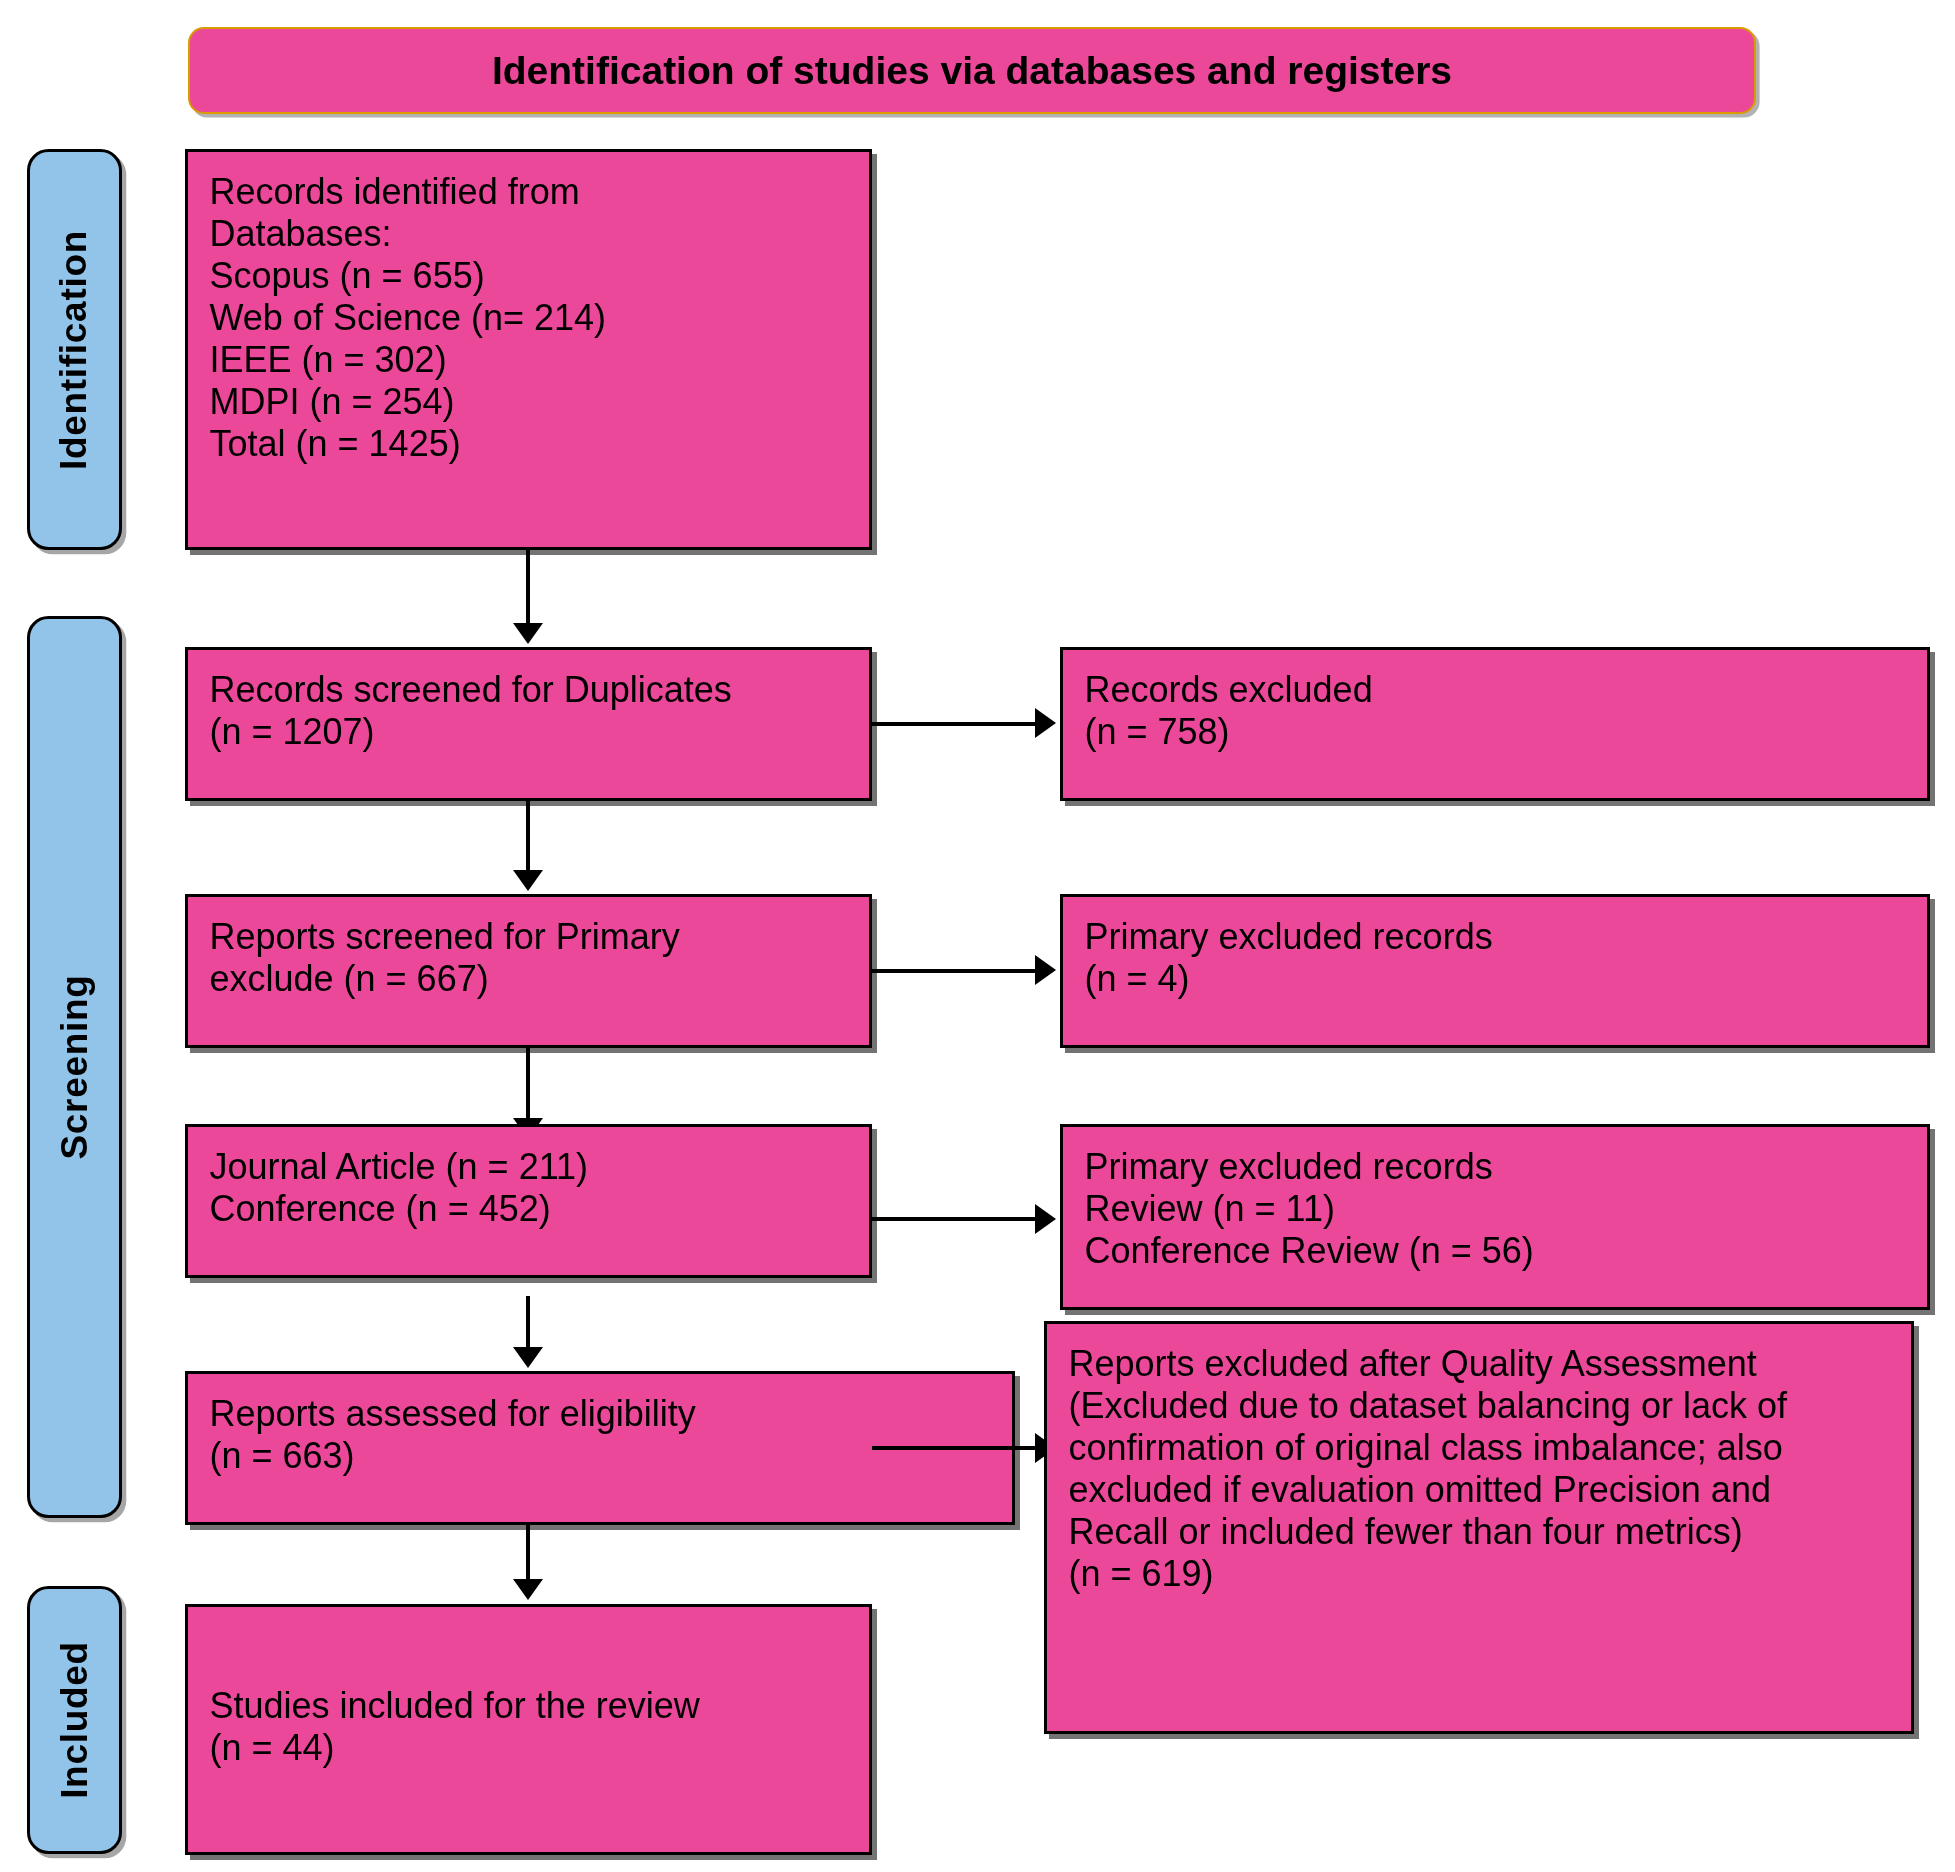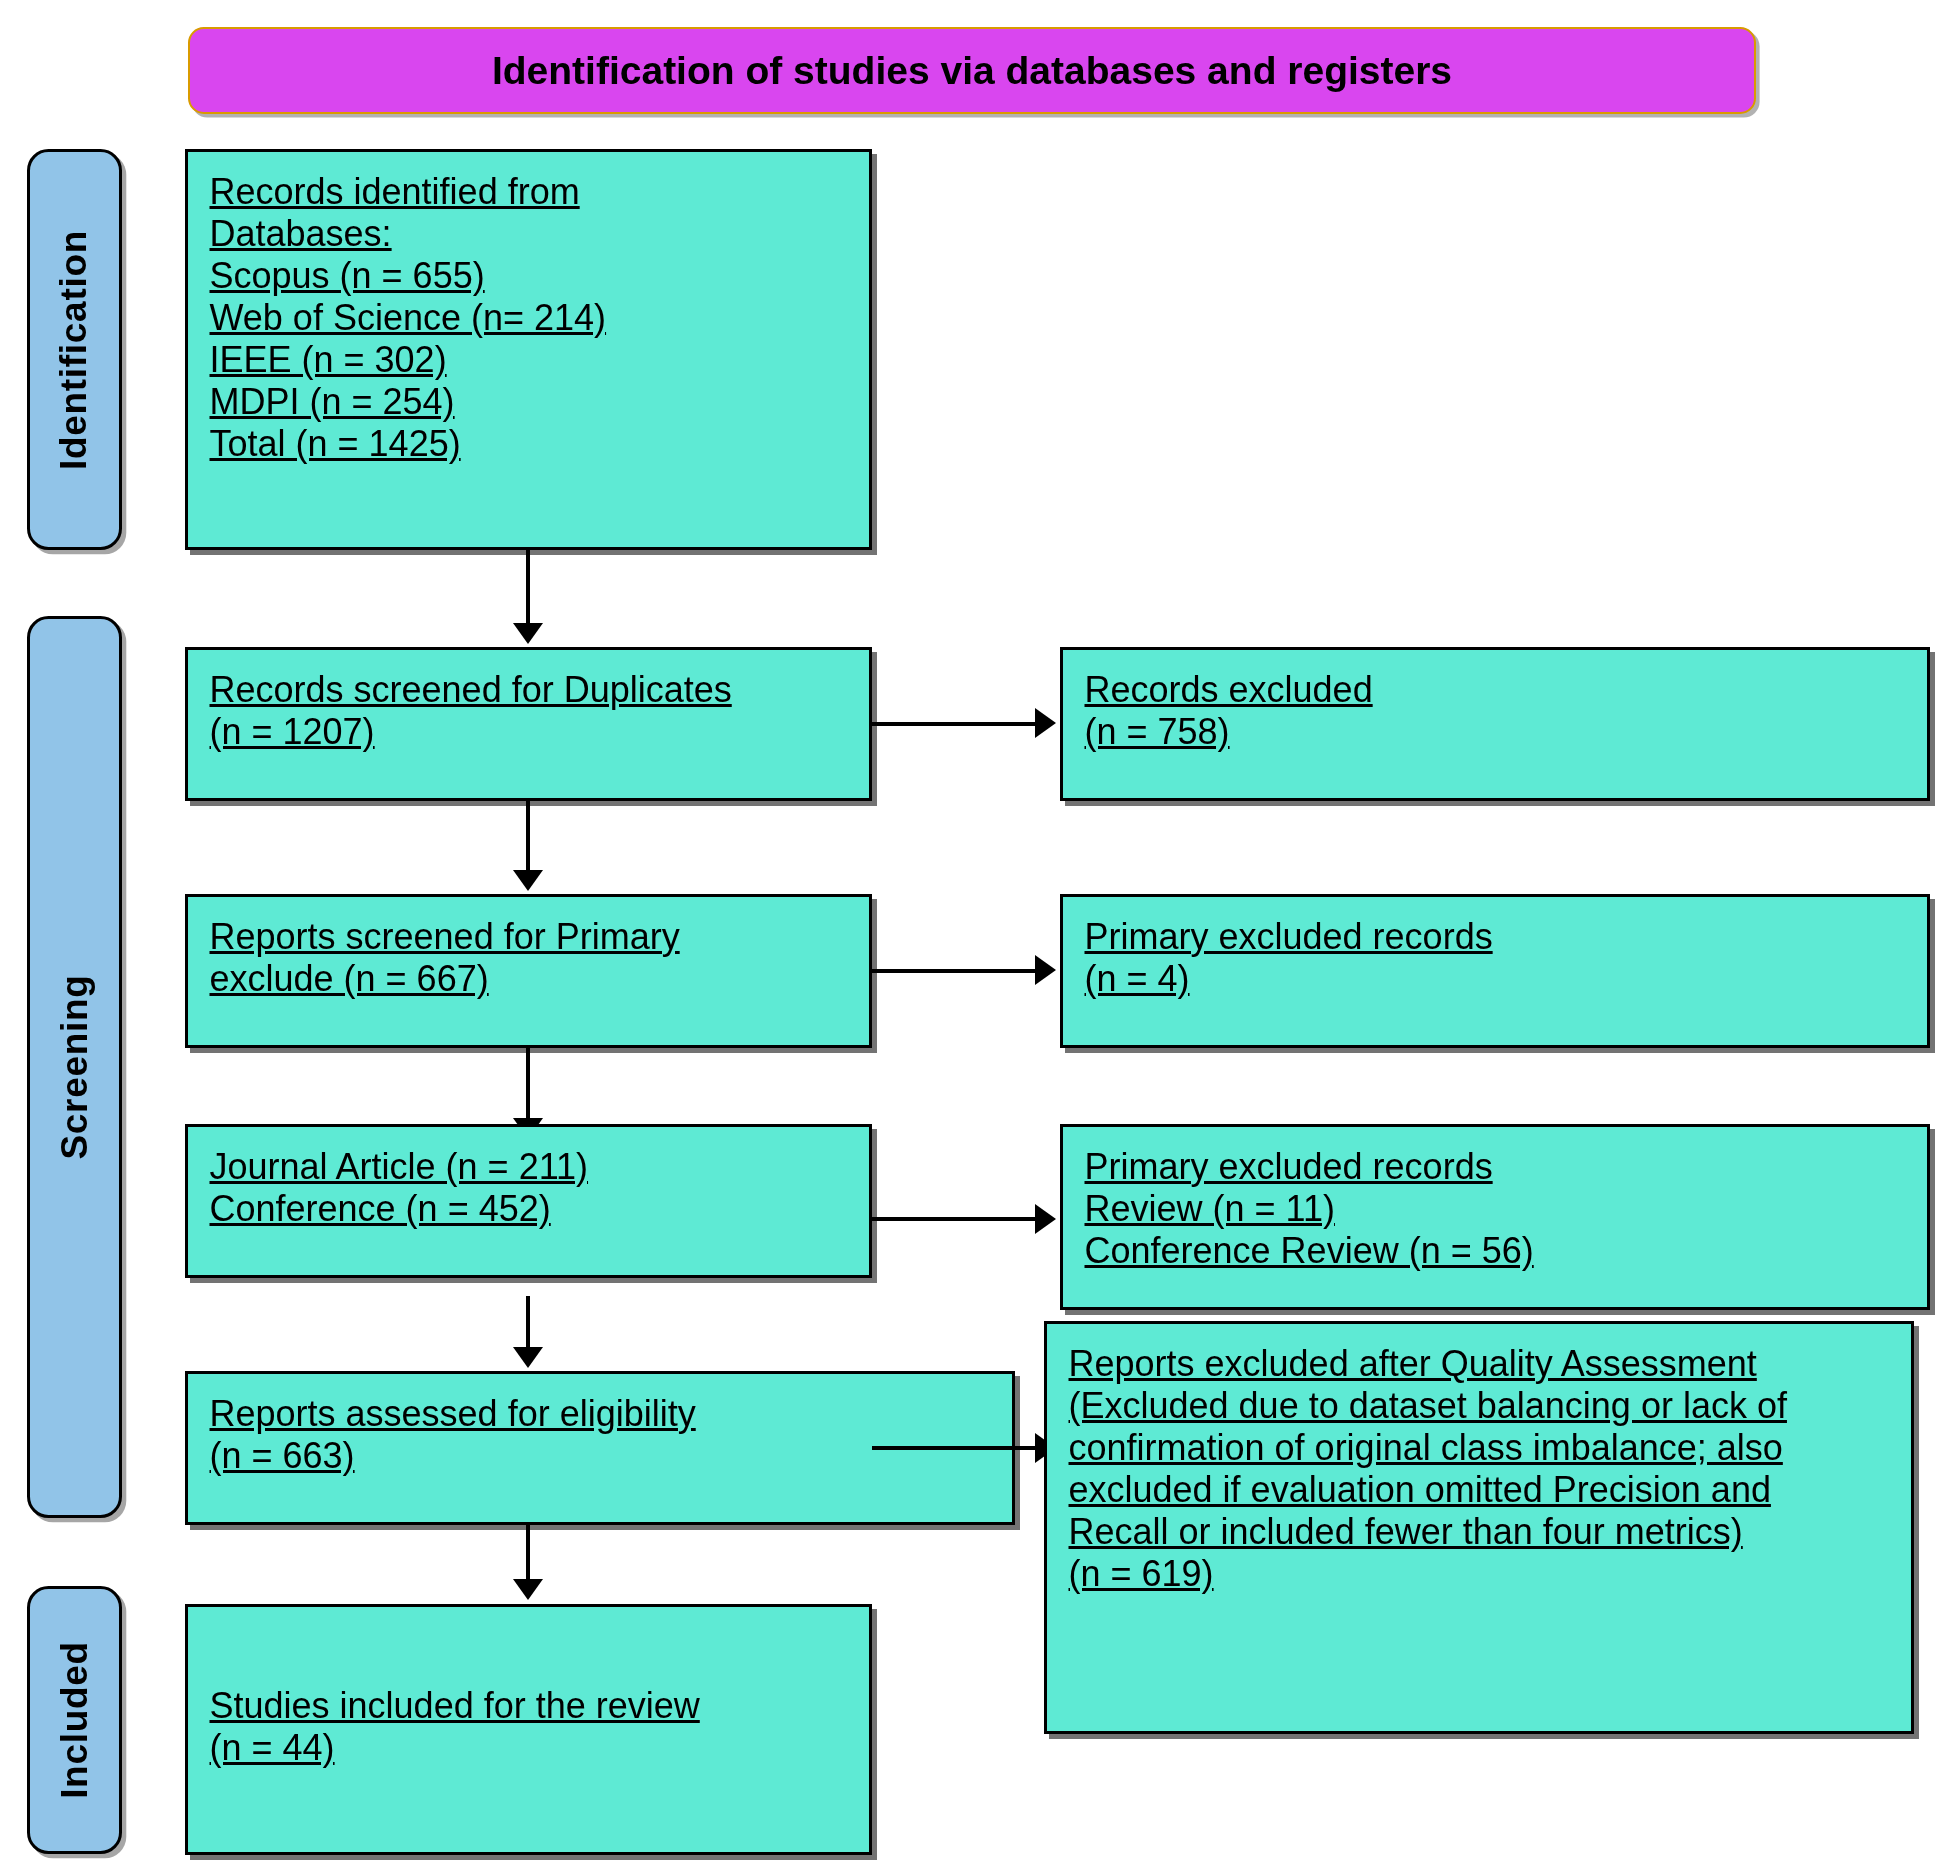--- a/index.html
+++ b/index.html
@@ -20,21 +20,21 @@
     overflow: hidden;
   }
 
   
   .header-banner {
     position: absolute;
     left: 188px;
     top: 27px;
     width: 1568px;
     height: 87px;
-    background: #d946ef;
+    background: #ec4899;
     border: 2.9px solid #d99b00;
     border-radius: 15.8px;
     box-shadow: 3.6px 3.6px 0 rgba(0,0,0,0.30);
     display: flex;
     align-items: center;
     justify-content: center;
     box-sizing: border-box;
   }
   .header-banner .title {
     font-size: 39px;
@@ -67,26 +67,25 @@
     color: #000000;
     letter-spacing: 0.7px;
   }
   #stage-identification { top: 149px;  height: 401px; }
   #stage-screening      { top: 616px;  height: 902px; }
   #stage-included       { top: 1586px; height: 268px; }
 
   
   .box {
     position: absolute;
-    background: #5eead4;
+    background: #ec4899;
     border: 3.6px solid #000000;
     box-sizing: border-box;
     box-shadow: 5px 5px 0 rgba(0,0,0,0.55);
     padding: 18.6px 21.5px;
-    text-decoration: underline;
   }
   .box .box-text {
     font-size: 36px;
     line-height: 1.17;
     color: #000000;
     white-space: pre-line;
   }
 
   
   #box-identified   { left: 185px; top: 149px;  width: 687px; height: 401px; }

